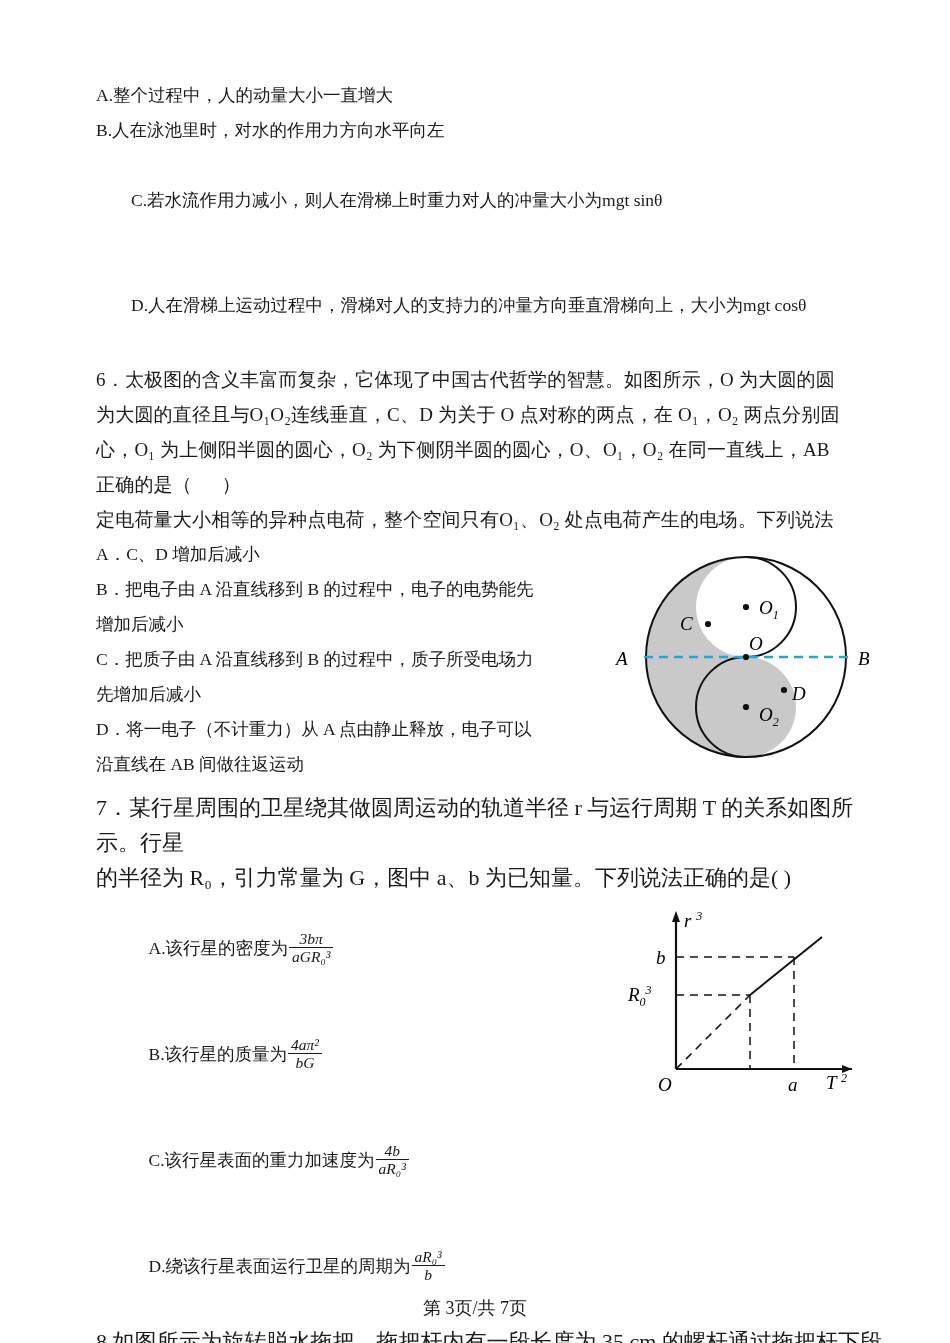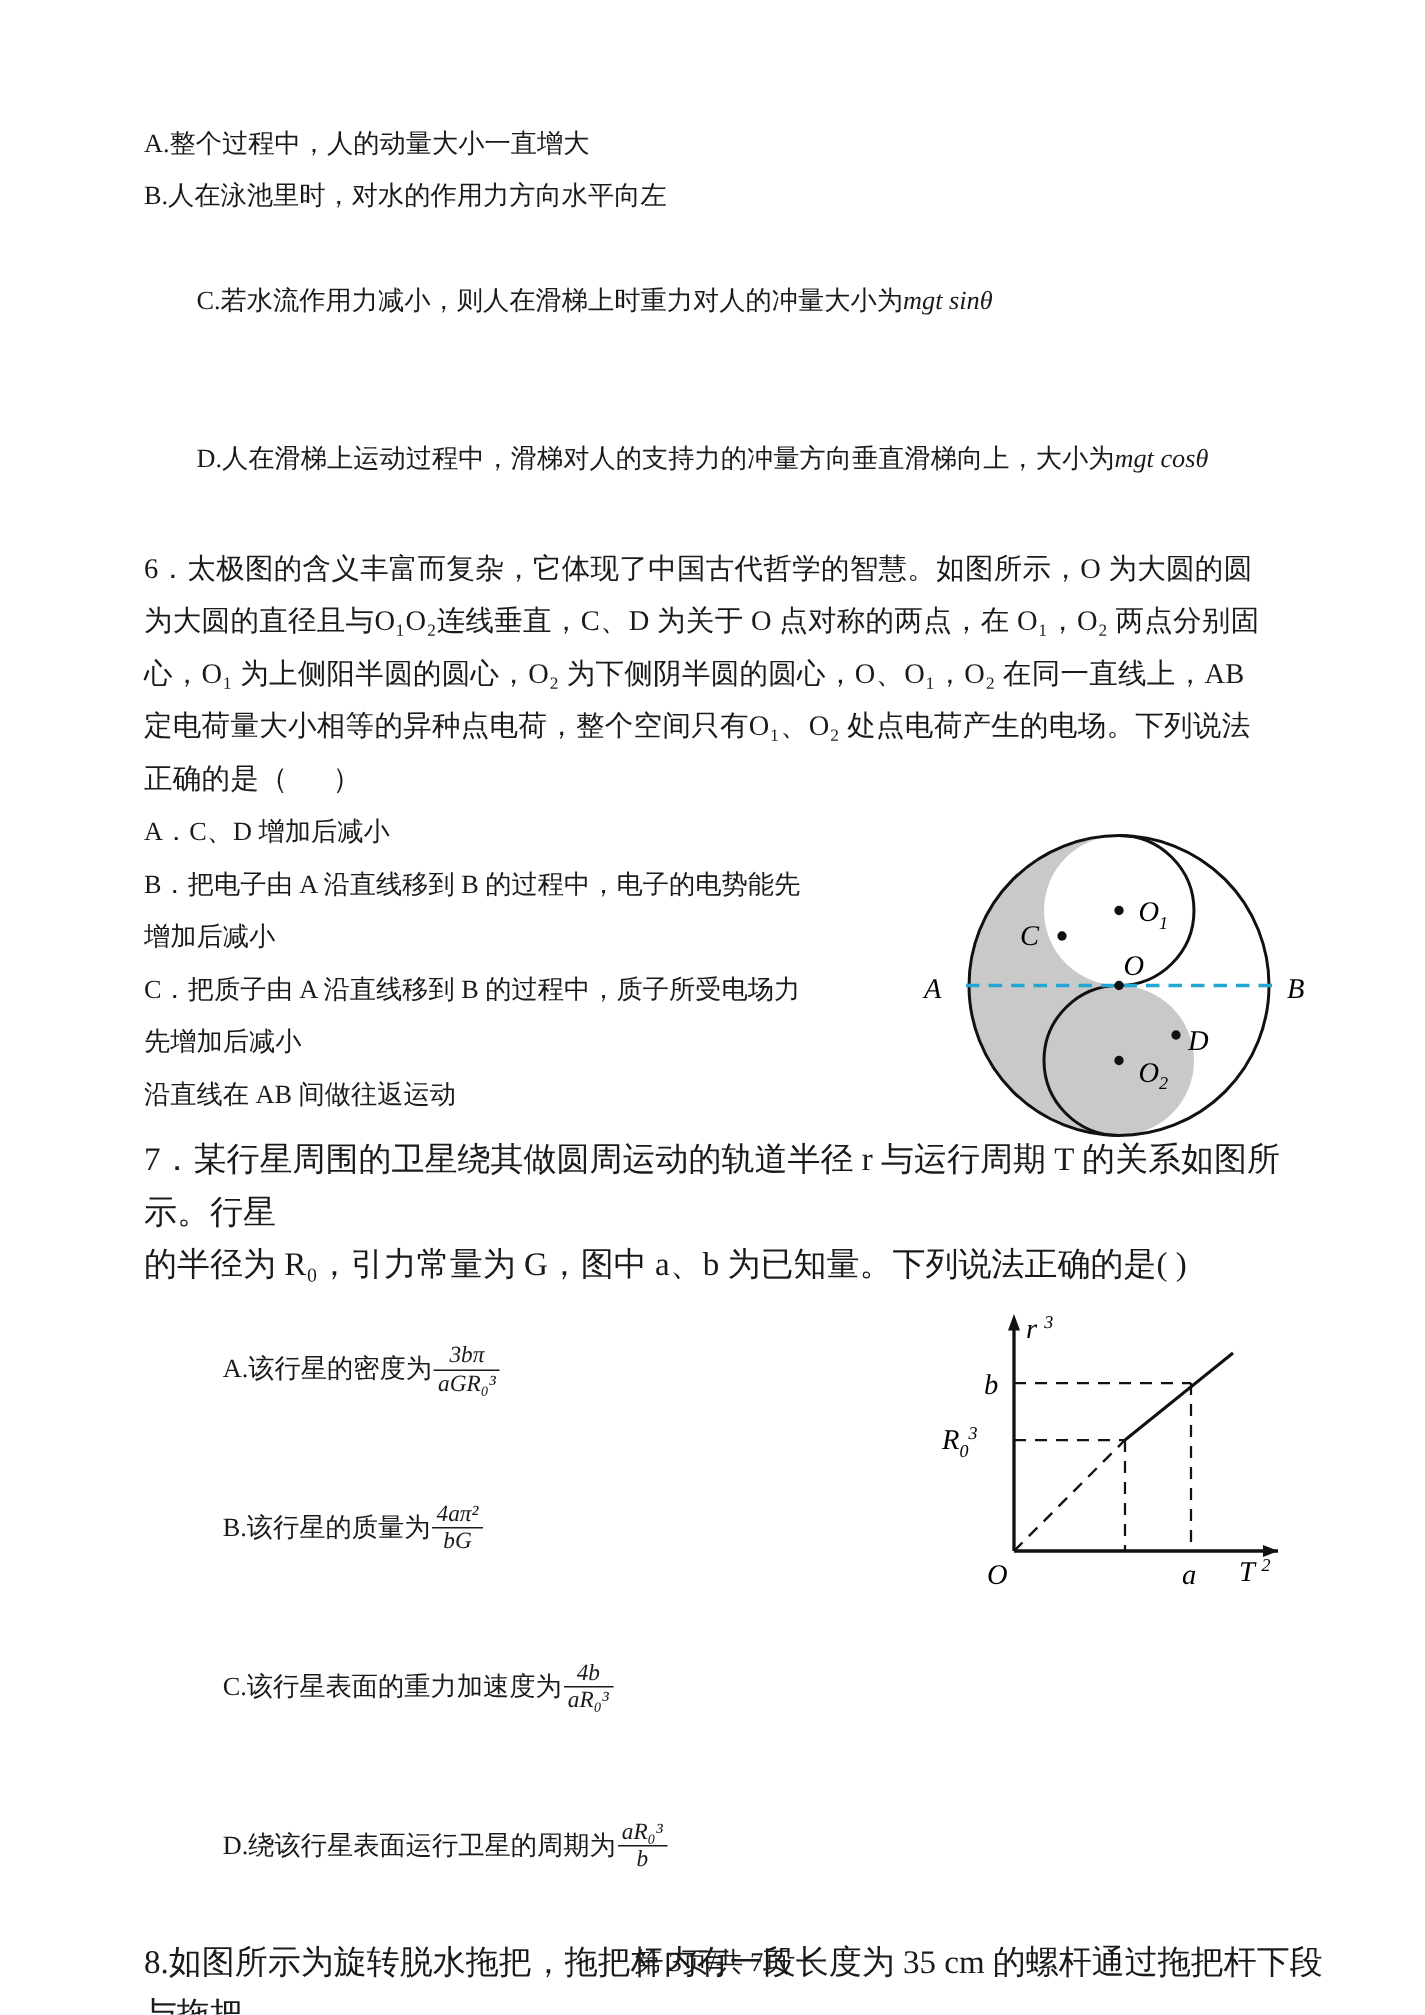--- a/index.html
+++ b/index.html
@@ -36,21 +36,21 @@
   }
   .opt {
     font-size: 17.5px;
     line-height: 35px;
     white-space: pre-wrap;
   }
   .qhead {
     font-size: 22px;
     line-height: 35px;
   }
-  .mi { font-style: italic; }
+  .mi { }
 
   
   .frac {
     display: inline-block;
     vertical-align: -0.55em;
     text-align: center;
     font-style: italic;
     font-size: 15.5px;
     line-height: 1.12;
     margin: 0 1px;
@@ -122,31 +122,32 @@
       <div class="opt">
         <span>D.人在滑梯上运动过程中，滑梯对人的支持力的冲量方向垂直滑梯向上，大小为</span><span class="mi">mgt cosθ</span>
       </div>
     </div>
 
     <div class="block q6">
       <div class="q6-body">
         <div class="line"><span>6．</span><span>太极图的含义丰富而复杂，它体现了中国古代哲学的智慧。如图所示，O 为大圆的圆</span></div>
         <div class="line">为大圆的直径且与O₁O₂连线垂直，C、D 为关于 O 点对称的两点，在 O₁，O₂ 两点分别固</div>
         <div class="line">心，O₁ 为上侧阳半圆的圆心，O₂ 为下侧阴半圆的圆心，O、O₁，O₂ 在同一直线上，AB</div>
+        <div class="line">正确的是（      ）</div>
         <div class="line">定电荷量大小相等的异种点电荷，整个空间只有O₁、O₂ 处点电荷产生的电场。下列说法</div>
-        <div class="line">正确的是（      ）</div>
       </div>
 
       <div style="position:relative;">
         <div class="q6-opts">
           <div class="opt">A．C、D 增加后减小</div>
           <div class="opt">B．把电子由 A 沿直线移到 B 的过程中，电子的电势能先</div>
           <div class="opt">增加后减小</div>
           <div class="opt">C．把质子由 A 沿直线移到 B 的过程中，质子所受电场力</div>
           <div class="opt">先增加后减小</div>
+          <div class="opt">D．将一电子（不计重力）从 A 点由静止释放，电子可以</div>
           <div class="opt">沿直线在 AB 间做往返运动</div>
         </div>
 
         <div class="taiji-wrap">
           <svg width="310" height="250" viewBox="0 0 310 250">
             <defs>
               <clipPath id="bigcirc">
                 <circle cx="150" cy="120" r="100"></circle>
               </clipPath>
             </defs>

